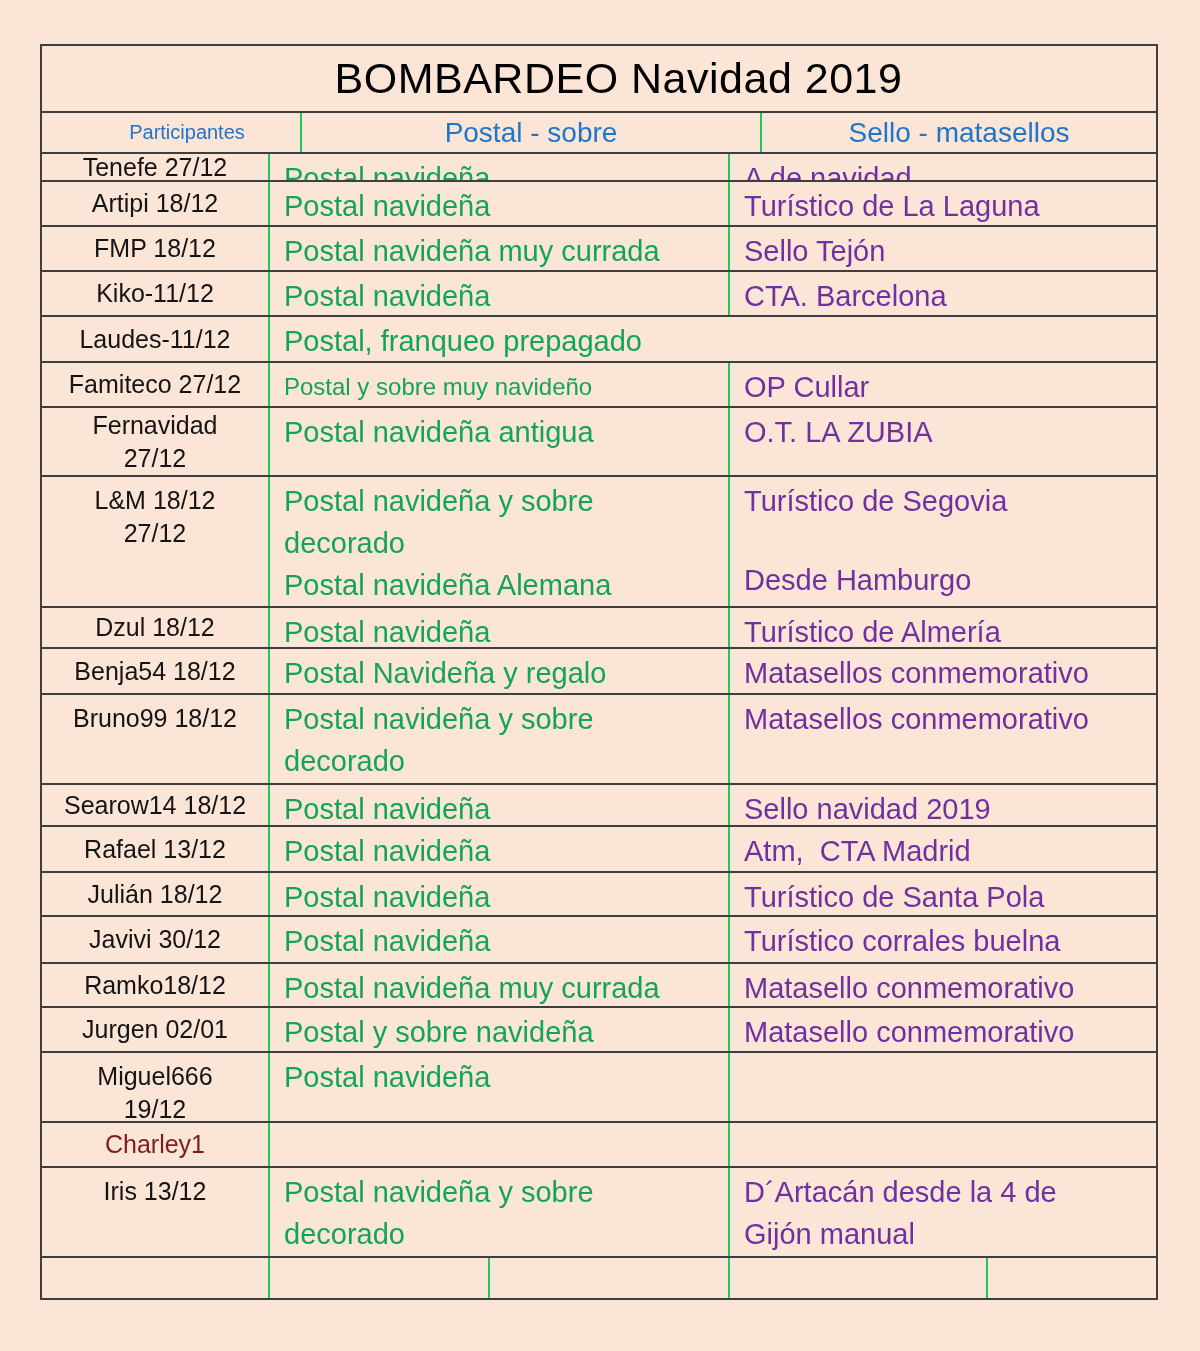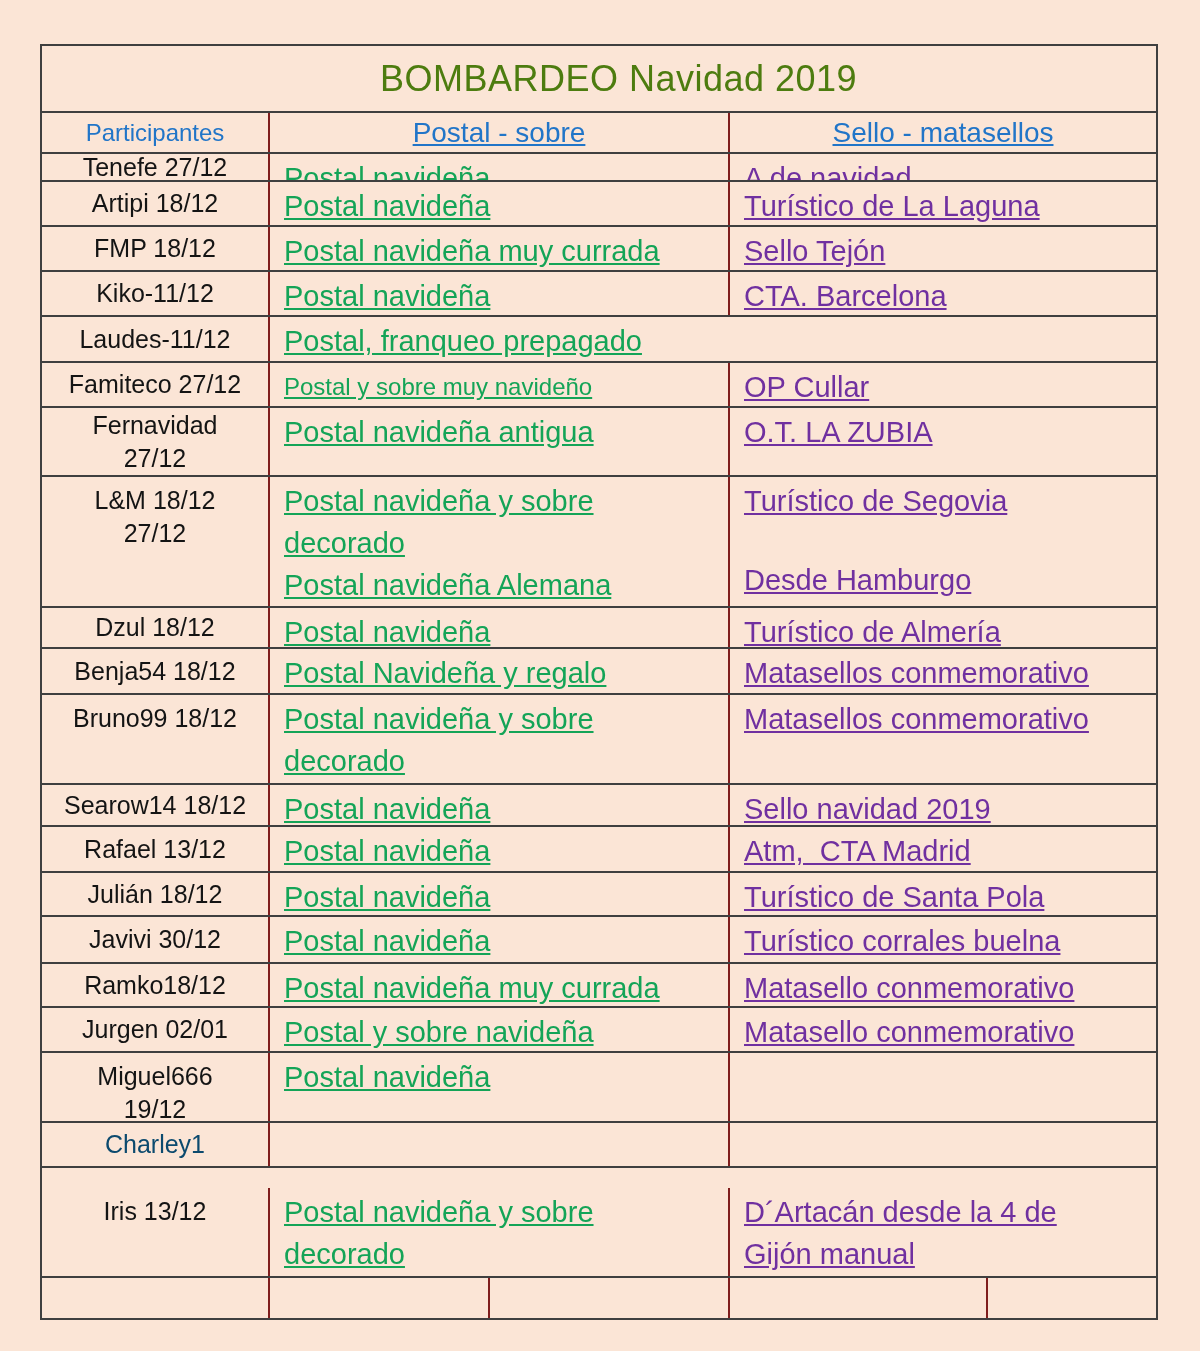--- a/index.html
+++ b/index.html
@@ -25,63 +25,63 @@
   .row {
     display: flex;
     box-sizing: border-box;
     border-bottom: 2px solid #3f3f3f;
   }
   .row:last-child { border-bottom: none; }
   .cell {
     box-sizing: border-box;
     overflow: hidden;
   }
-  .cell + .cell { border-left: 2px solid #7f1d1d; text-decoration: underline; }
+  .cell + .cell { border-left: 2px solid #22c55e; }
 
   .c1 { width: 226px; display: flex; align-items: center; justify-content: center; text-align: center; }
   .c2 { width: 460px; }
   .c3 { flex: 1; }
 
   .title-row { height: 67px; }
   .title-cell {
     width: 100%;
     display: flex;
     align-items: center;
     justify-content: center;
-    font-size: 36px;
-    color: #4d7c0f;
+    font-size: 43px;
+    color: #000000;
     letter-spacing: 0.5px;
     padding-left: 39px;
   }
   .header-row { height: 41px; }
   .header-row .cell {
     display: flex;
     align-items: center;
     justify-content: center;
     color: #2175c8;
   }
-  .header-row .c1 { font-size: 24px; }
+  .header-row .c1 { font-size: 20px; margin-left: 32px; }
   .header-row .c2, .header-row .c3 { font-size: 28px; }
 
   .name {
     font-size: 25px;
     color: #141414;
     line-height: 1.32;
     white-space: pre-wrap;
     padding: 2px 4px;
   }
   .content {
     font-size: 29px;
     line-height: 1.45;
     white-space: pre-wrap;
     padding: 3px 12px 0 14px;
   }
   .green  { color: #14a457; }
   .purple { color: #7030a0; }
-  .red    { color: #0c4a6e; }
+  .red    { color: #7f1d1d; }
 
   .small-postal { font-size: 24px; padding-top: 7px; }
 
   .tall .c1 { align-items: flex-start; padding-top: 7px; }
 
   .dual {
     display: flex;
     flex-direction: column;
     justify-content: space-between;
     padding-bottom: 5px;
@@ -100,21 +100,21 @@
   .r9  { height: 46px; }
   .r10 { height: 90px; }
   .r11 { height: 42px; }
   .r12 { height: 46px; }
   .r13 { height: 44px; }
   .r14 { height: 47px; }
   .r15 { height: 44px; }
   .r16 { height: 45px; }
   .r17 { height: 70px; }
   .r18 { height: 45px; }
-  .r19 { height: 90px; margin-top: 20px; }
+  .r19 { height: 90px; }
   .empty-row { height: 40px; }
   .e1 { width: 226px; }
   .e2 { width: 220px; }
   .e3 { width: 240px; }
   .e4 { width: 258px; }
   .e5 { flex: 1; }
 </style>
 </head>
 <body>
 

